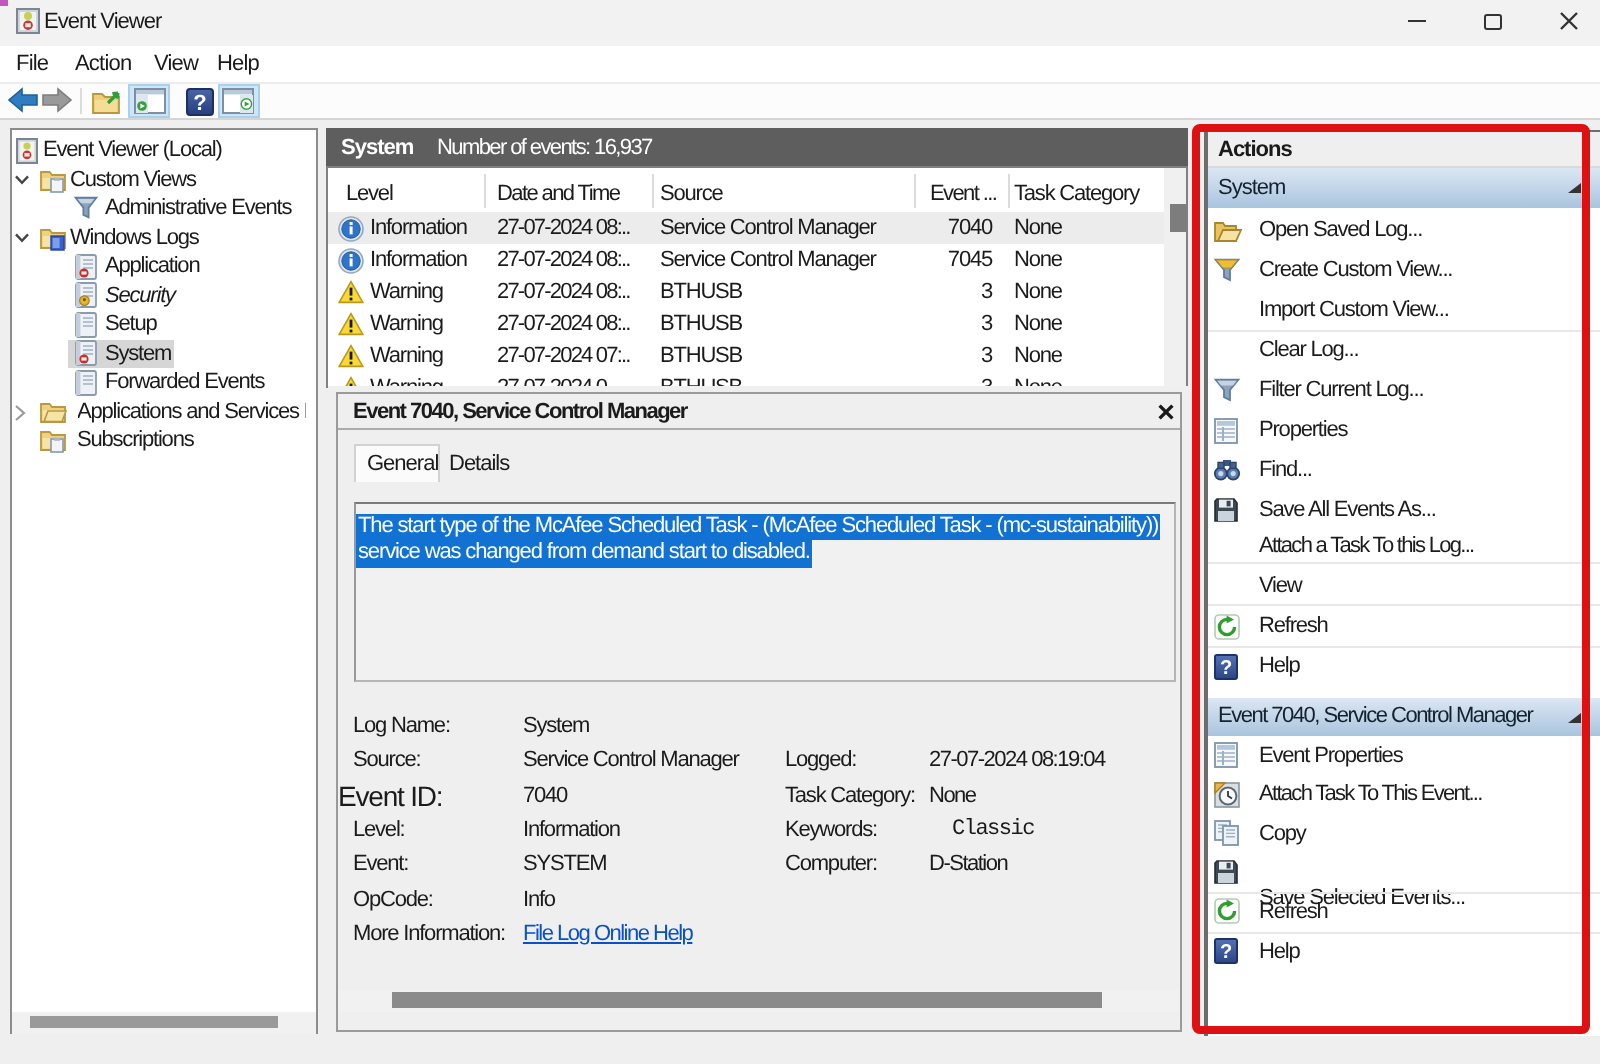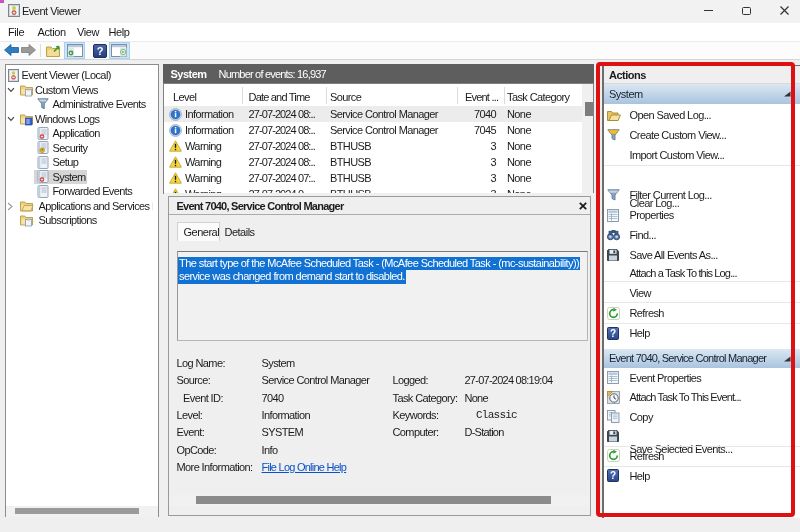--- a/index.html
+++ b/index.html
@@ -117,21 +117,21 @@
       <rect x="3.7" y="8.7" width="2.6" height="1.6" fill="#f3efe6"></rect>
     </svg>
 <div class="t" style="left:52.5px;top:126.2px;font-size:11px;letter-spacing:-0.6px;color:#1b1b1b;">Application</div>
 <svg style="left:37px;top:141.25px" width="12" height="13" viewBox="0 0 12 13">
       <rect x="1" y="0.5" width="10" height="12" rx="1" fill="#eef1f6" stroke="#8a9bb0" stroke-width="0.9"></rect>
       <rect x="1" y="0.5" width="2.2" height="12" fill="#c3cedd"></rect>
       <path d="M4.5 3 L9.5 3 M4.5 5 L9.5 5 M4.5 7 L9.5 7" stroke="#9fb0c4" stroke-width="0.8"></path>
       <circle cx="5.2" cy="9.3" r="2.4" fill="#e4b52c" stroke="#a8821d" stroke-width="0.6"></circle>
       <circle cx="5.2" cy="8.8" r="0.8" fill="#7a5c10"></circle>
     </svg>
-<div class="t" style="left:52.5px;top:140.8px;font-size:11px;letter-spacing:-0.6px;color:#1b1b1b;">Security</div>
+<div class="t" style="left:52.5px;top:140.8px;font-size:11px;letter-spacing:-0.6px;color:#1b1b1b;font-style:italic;">Security</div>
 <svg style="left:37px;top:155.75px" width="12" height="13" viewBox="0 0 12 13">
       <rect x="1" y="0.5" width="10" height="12" rx="1" fill="#eef1f6" stroke="#8a9bb0" stroke-width="0.9"></rect>
       <rect x="1" y="0.5" width="2.2" height="12" fill="#c3cedd"></rect>
       <path d="M4.5 3 L9.5 3 M4.5 5 L9.5 5 M4.5 7 L9.5 7" stroke="#9fb0c4" stroke-width="0.8"></path>
     </svg>
 <div class="t" style="left:52.5px;top:155.2px;font-size:11px;letter-spacing:-0.6px;color:#1b1b1b;">Setup</div>
 <div class="abs" style="left:34px;top:169.55px;width:52.5px;height:14.4px;background:#d6d6d6"></div>
 <svg style="left:37px;top:170.25px" width="12" height="13" viewBox="0 0 12 13">
       <rect x="1" y="0.5" width="10" height="12" rx="1" fill="#eef1f6" stroke="#8a9bb0" stroke-width="0.9"></rect>
       <rect x="1" y="0.5" width="2.2" height="12" fill="#c3cedd"></rect>
@@ -253,21 +253,21 @@
 <div class="t" style="left:224.5px;top:224.5px;font-size:11px;letter-spacing:-0.5px;color:#1b1b1b;">Details</div>
 <div class="abs" style="left:176.5px;top:251px;width:411.5px;height:90px;background:#f1f1f1;border:1px solid #b5b5b5;border-top:1px solid #7a7a7a;border-left:1px solid #999"></div>
 <div class="t" style="left:178px;top:256.5px;font-size:11px;letter-spacing:-0.57px;color:#fff;background:#1272d3;padding:0 1px;line-height:13.6px">The start type of the McAfee Scheduled Task - (McAfee Scheduled Task - (mc-sustainability))</div>
 <div class="t" style="left:178px;top:270.1px;font-size:11px;letter-spacing:-0.57px;color:#fff;background:#1272d3;padding:0 1px;line-height:13.6px">service was changed from demand start to disabled.</div>
 <div class="t" style="left:176.5px;top:356.0px;font-size:11px;letter-spacing:-0.6px;color:#1b1b1b;">Log Name:</div>
 <div class="t" style="left:261.5px;top:356.0px;font-size:11px;letter-spacing:-0.6px;color:#1b1b1b;">System</div>
 <div class="t" style="left:176.5px;top:373.3px;font-size:11px;letter-spacing:-0.6px;color:#1b1b1b;">Source:</div>
 <div class="t" style="left:261.5px;top:373.3px;font-size:11px;letter-spacing:-0.6px;color:#1b1b1b;">Service Control Manager</div>
 <div class="t" style="left:392.5px;top:373.3px;font-size:11px;letter-spacing:-0.6px;color:#1b1b1b;">Logged:</div>
 <div class="t" style="left:464.5px;top:373.3px;font-size:11px;letter-spacing:-0.75px;color:#1b1b1b;">27-07-2024 08:19:04</div>
-<div class="t" style="left:183px;top:390.6px;font-size:11px;letter-spacing:-0.6px;color:#1b1b1b;text-align:center;">Event ID:</div>
+<div class="t" style="left:169px;top:390.6px;font-size:14px;letter-spacing:-0.6px;color:#1b1b1b;text-align:center;">Event ID:</div>
 <div class="t" style="left:261.5px;top:390.6px;font-size:11px;letter-spacing:-0.6px;color:#1b1b1b;">7040</div>
 <div class="t" style="left:392.5px;top:390.6px;font-size:11px;letter-spacing:-0.6px;color:#1b1b1b;">Task Category:</div>
 <div class="t" style="left:464.5px;top:390.6px;font-size:11px;letter-spacing:-0.75px;color:#1b1b1b;">None</div>
 <div class="t" style="left:176.5px;top:407.9px;font-size:11px;letter-spacing:-0.6px;color:#1b1b1b;">Level:</div>
 <div class="t" style="left:261.5px;top:407.9px;font-size:11px;letter-spacing:-0.6px;color:#1b1b1b;">Information</div>
 <div class="t" style="left:392.5px;top:407.9px;font-size:11px;letter-spacing:-0.6px;color:#1b1b1b;">Keywords:</div>
 <div class="t" style="left:476px;top:407.9px;font-size:11px;letter-spacing:-0.75px;color:#1b1b1b;font-family:Liberation Mono, monospace;">Classic</div>
 <div class="t" style="left:176.5px;top:425.2px;font-size:11px;letter-spacing:-0.6px;color:#1b1b1b;">Event:</div>
 <div class="t" style="left:261.5px;top:425.2px;font-size:11px;letter-spacing:-0.6px;color:#1b1b1b;">SYSTEM</div>
 <div class="t" style="left:392.5px;top:425.2px;font-size:11px;letter-spacing:-0.6px;color:#1b1b1b;">Computer:</div>
@@ -290,21 +290,21 @@
       <path d="M0.5 2.5 L0.5 11.5 L11 11.5 L11 4 L5.5 4 L4.5 2.5 Z" fill="#e8c35f" stroke="#a8862f" stroke-width="0.9"></path>
       <path d="M2 11.5 L4.5 6 L13.5 6 L11 11.5 Z" fill="#f5e3a3" stroke="#a8862f" stroke-width="0.9"></path>
     </svg>
 <div class="t" style="left:629.5px;top:107.5px;font-size:11px;letter-spacing:-0.6px;color:#1c1c1c;">Open Saved Log...</div>
 <svg style="left:606.5px;top:128.6px" width="13" height="12" viewBox="0 0 13 12">
       <path d="M0.8 0.8 L12.2 0.8 L8 6 L8 11 L5 9.6 L5 6 Z" fill="#8ba3bd" stroke="#5f7d9c" stroke-width="0.9"></path>
       <path d="M1.2 1 L11.8 1 L8.6 5 L4.4 5 Z" fill="#eebf35" stroke="#b8902a" stroke-width="0.5"></path>
     </svg>
 <div class="t" style="left:629.5px;top:127.6px;font-size:11px;letter-spacing:-0.6px;color:#1c1c1c;">Create Custom View...</div>
 <div class="t" style="left:629.5px;top:147.7px;font-size:11px;letter-spacing:-0.6px;color:#1c1c1c;">Import Custom View...</div>
-<div class="t" style="left:629.5px;top:167.8px;font-size:11px;letter-spacing:-0.6px;color:#1c1c1c;margin-top:28px;">Clear Log...</div>
+<div class="t" style="left:629.5px;top:167.8px;font-size:11px;letter-spacing:-0.6px;color:#1c1c1c;">Clear Log...</div>
 <svg style="left:606.5px;top:188.9px" width="13" height="12" viewBox="0 0 13 12">
       <path d="M0.8 0.8 L12.2 0.8 L8 6 L8 11 L5 9.6 L5 6 Z" fill="#8ba3bd" stroke="#5f7d9c" stroke-width="0.9"></path>
       <path d="M1.6 1.4 L11.4 1.4 L9.5 3.8 L3.5 3.8 Z" fill="#c6d4e2"></path>
     </svg>
 <div class="t" style="left:629.5px;top:187.9px;font-size:11px;letter-spacing:-0.6px;color:#1c1c1c;">Filter Current Log...</div>
 <svg style="left:606.5px;top:208.5px" width="12" height="13" viewBox="0 0 12 13">
       <rect x="0.5" y="0.5" width="11" height="12" fill="#f6f8fa" stroke="#7e93a9" stroke-width="0.9"></rect>
       <rect x="1.5" y="1.5" width="9" height="2.4" fill="#b3c8de"></rect>
       <path d="M1.5 5.5 L10.5 5.5 M1.5 7.5 L10.5 7.5 M1.5 9.5 L10.5 9.5" stroke="#9db1c6" stroke-width="0.8"></path>
       <rect x="4" y="4.5" width="1" height="7" fill="#9db1c6"></rect>

